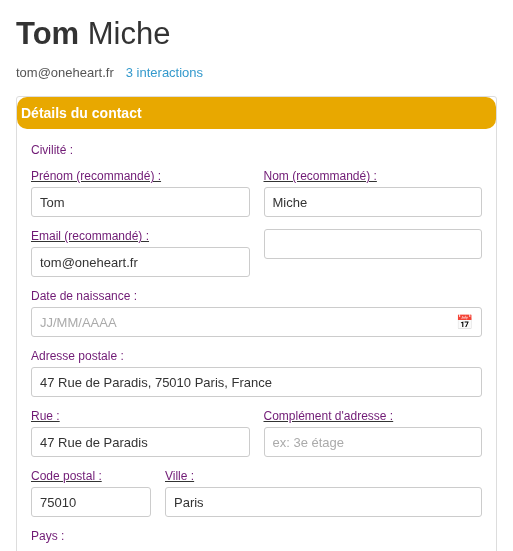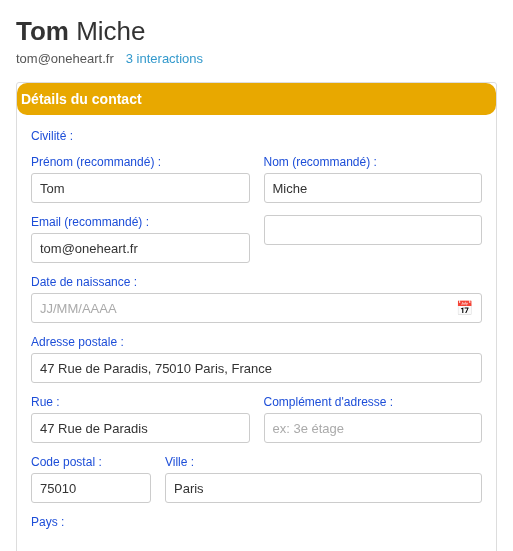--- a/index.html
+++ b/index.html
@@ -8,23 +8,23 @@
       font-size: 13px;
       background: #fff;
       color: #333;
       padding: 16px;
       width: 513px;
     }
     .page-header {
       margin-bottom: 8px;
     }
     .contact-name {
-      font-size: 26px;
+      font-size: 31px;
       font-weight: normal;
-      margin-bottom: 4px;
+      margin-bottom: 13px;
     }
     .contact-name strong {
       font-weight: bold;
     }
     .contact-meta {
       display: flex;
       align-items: center;
       gap: 12px;
       margin-bottom: 16px;
       font-size: 13px;
@@ -49,26 +49,27 @@
     }
     .card-body {
       padding: 14px;
     }
     .form-group {
       margin-bottom: 12px;
     }
     .form-label {
       display: block;
       font-size: 12px;
-      color: #1d4ed8;
+      color: #701a75;
       margin-bottom: 4px;
     }
     .form-row {
       display: flex;
       gap: 14px;
+      text-decoration: underline;
     }
     .form-row .form-group {
       flex: 1;
     }
     input[type="text"],
     input[type="email"],
     input[type="tel"],
     input[type="date"],
     select {
       width: 100%;

